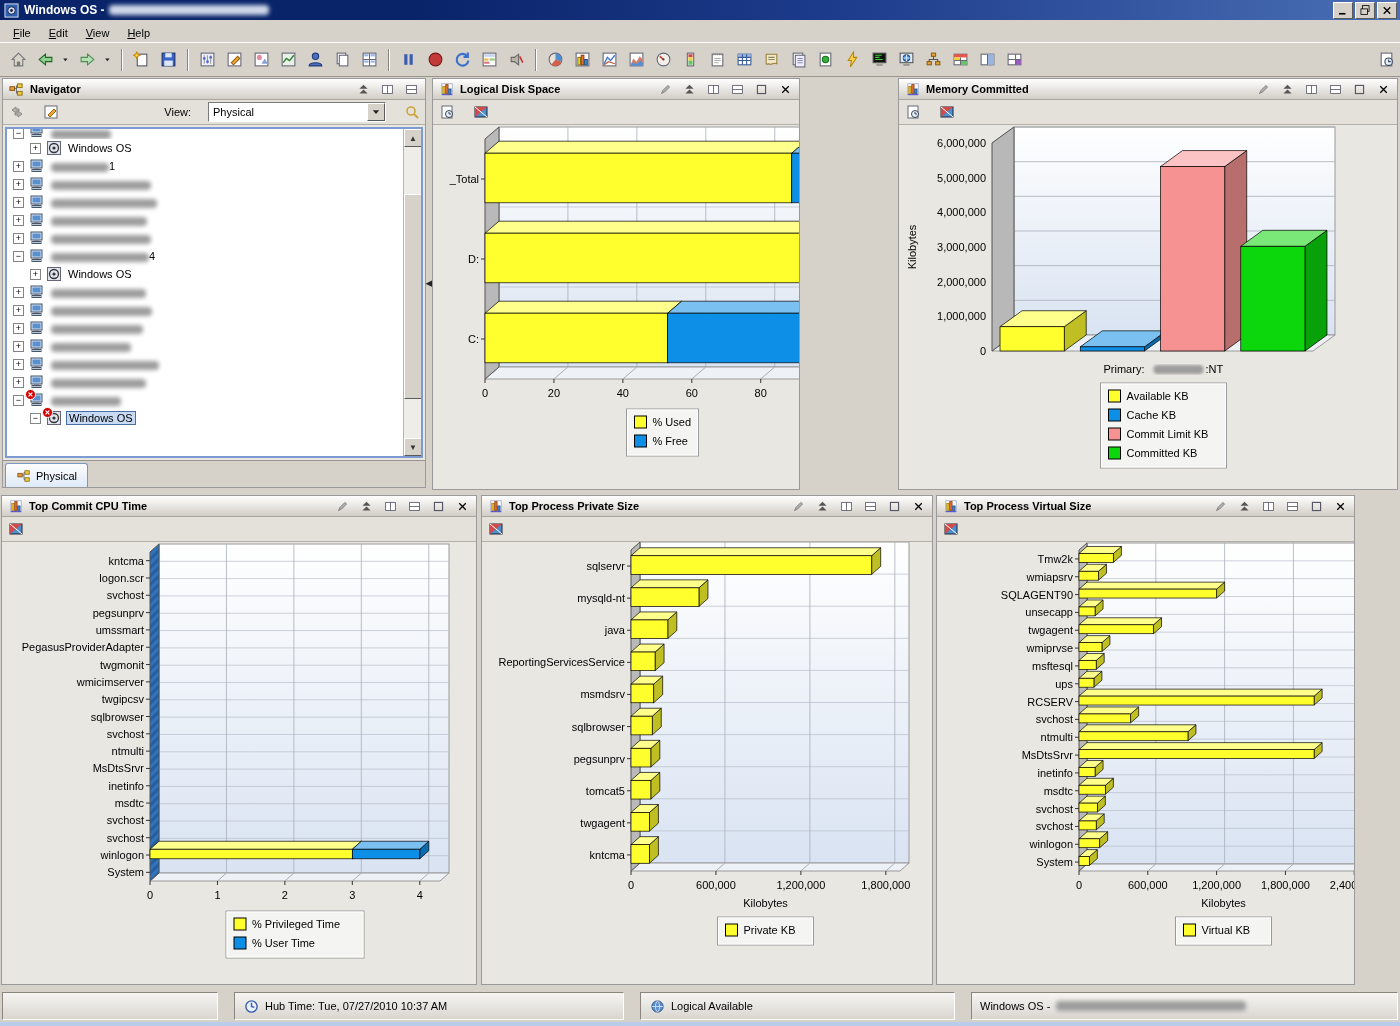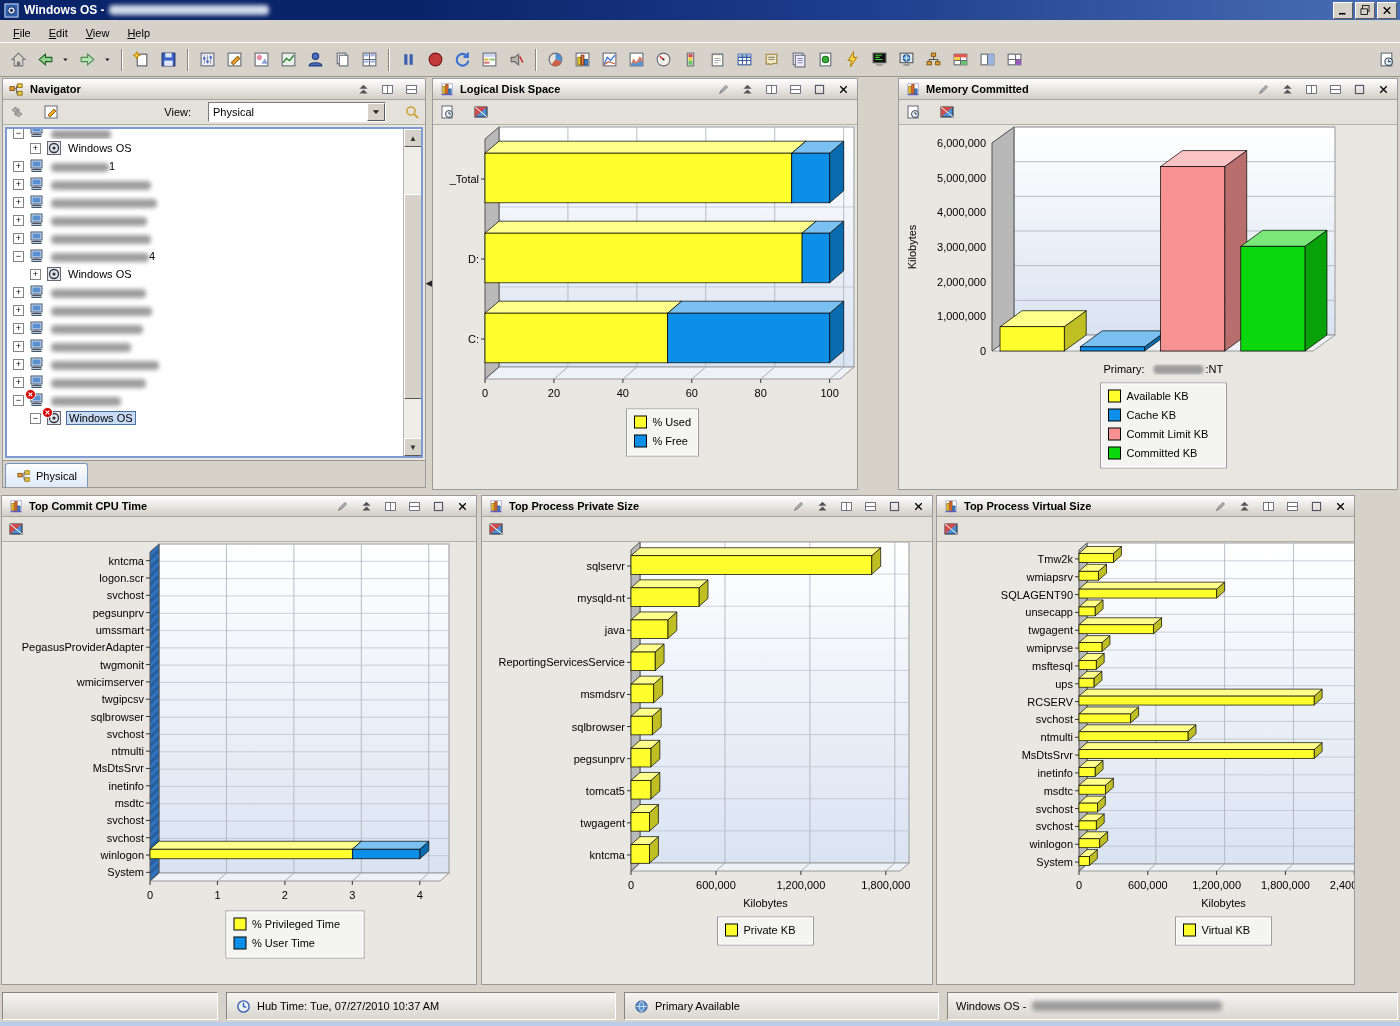--- a/index.html
+++ b/index.html
@@ -59,21 +59,21 @@
   .vscroll{position:absolute;top:0;right:0;bottom:0;width:17px;background:#efede7;border-left:1px solid #b8b4ac;}
   .sbtn{position:absolute;left:0;width:16px;height:16px;background:#d6d2ca;border:1px solid;border-color:#fff #5a5a5a #5a5a5a #fff;
     display:flex;align-items:center;justify-content:center;font-size:8px;color:#333;}
   .sthumb{position:absolute;left:0;width:16px;background:#d6d2ca;border:1px solid;border-color:#fff #5a5a5a #5a5a5a #fff;}
   .tabrow{height:26px;flex:0 0 26px;background:#d6d2ca;border-top:1px solid #9a968e;display:flex;align-items:flex-end;padding-left:2px;}
   .tab{height:23px;display:flex;align-items:center;gap:5px;padding:0 10px;background:linear-gradient(#fdfdfd,#dfeaf8);
     border:1px solid #7a96c2;border-bottom:none;border-radius:3px 3px 0 0;}
   .vsplitter{position:absolute;background:#d6d2ca;display:flex;align-items:center;justify-content:center;}
   .splitarrow{font-size:9px;color:#222;}
   
-  .statusbar{position:absolute;left:2px;right:2px;bottom:6px;height:28px;display:flex;gap:8px;}
+  .statusbar{position:absolute;left:2px;right:2px;bottom:6px;height:28px;display:flex;gap:16px;}
   .sseg{border:1px solid;border-color:#8a867e #fff #fff #8a867e;background:linear-gradient(#f6f5f3,#d9d6cf);
     display:flex;align-items:center;gap:6px;padding:0 8px;box-sizing:border-box;white-space:nowrap;}
   .bottomedge{position:absolute;left:0;right:0;bottom:0;height:4px;background:#b9cdea;}
 </style>
 </head>
 <body>
 
 <div class="window">
 
   <div class="titlebar">
@@ -647,21 +647,21 @@
             </span>
           <span>Physical</span>
         </div>
       </div>
     </div>
 
     <div class="vsplitter" style="left:426px;top:1px;width:6px;height:410px;">
       <span class="splitarrow">◀</span>
     </div>
 
-    <div class="panel" id="p-disk" style="left:432px;top:1px;width:426px;height:412px;">
+    <div class="panel" id="p-disk" style="left:432px;top:1px;width:368px;height:412px;">
       <div class="phdr">
         <span class="hbtn chart-picon">
             <svg width="14" height="14" viewBox="0 0 16 16">
               <rect x="2" y="2" width="12" height="12" fill="#fff" stroke="#aac"></rect>
               <rect x="3.2" y="5" width="2.6" height="8" fill="#f2c23a" stroke="#a8820a"></rect>
               <rect x="6.6" y="3" width="2.6" height="10" fill="#e8743a" stroke="#93400f"></rect>
               <rect x="10" y="8" width="2.6" height="5" fill="#4a8fd0" stroke="#1f4f8a"></rect>
               <path d="M2 14.5 H14" stroke="#33c" fill="none"></path>
             </svg>
           </span>
@@ -1453,21 +1453,21 @@
         </span>
         <span>Hub Time: Tue, 07/27/2010 10:37 AM</span>
       </div>
       <div class="sseg" style="width: 315px;">
         <span class="hbtn" style="width: 16px;">
           <svg width="15" height="15" viewBox="0 0 16 16">
             <circle cx="8" cy="8" r="6" fill="#5a8fd0" stroke="#2a4f80"></circle>
             <path d="M2 8 H14 M8 2 C5 5 5 11 8 14 C11 11 11 5 8 2" stroke="#cfe0f5" fill="none"></path>
           </svg>
         </span>
-        <span>Primary Available</span>
+        <span>Logical Available</span>
       </div>
       <div class="sseg" style="flex: 1 1 0%;">
         <span>Windows OS -</span>
         <span class="redact" style="width: 190px; height: 10px;"></span>
       </div>
     </div>
   <div class="bottomedge"></div>
 </div>
 
 </body></html>

